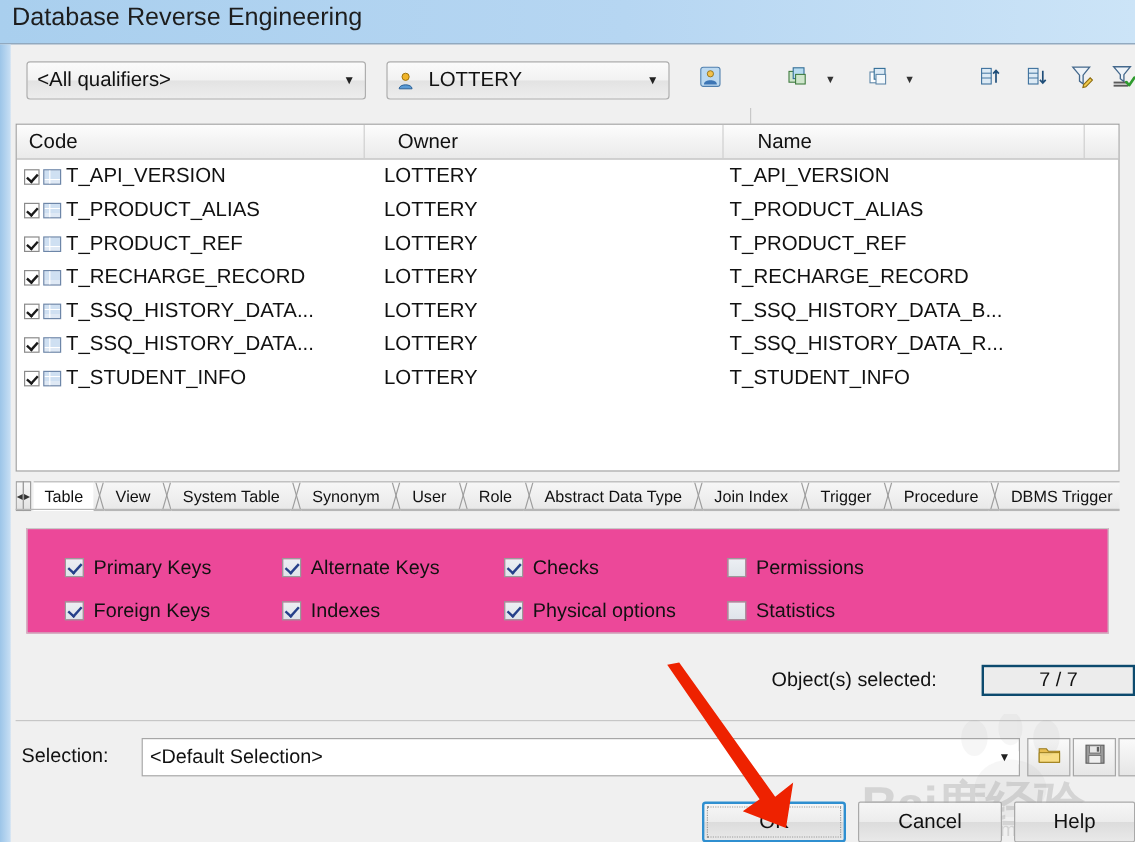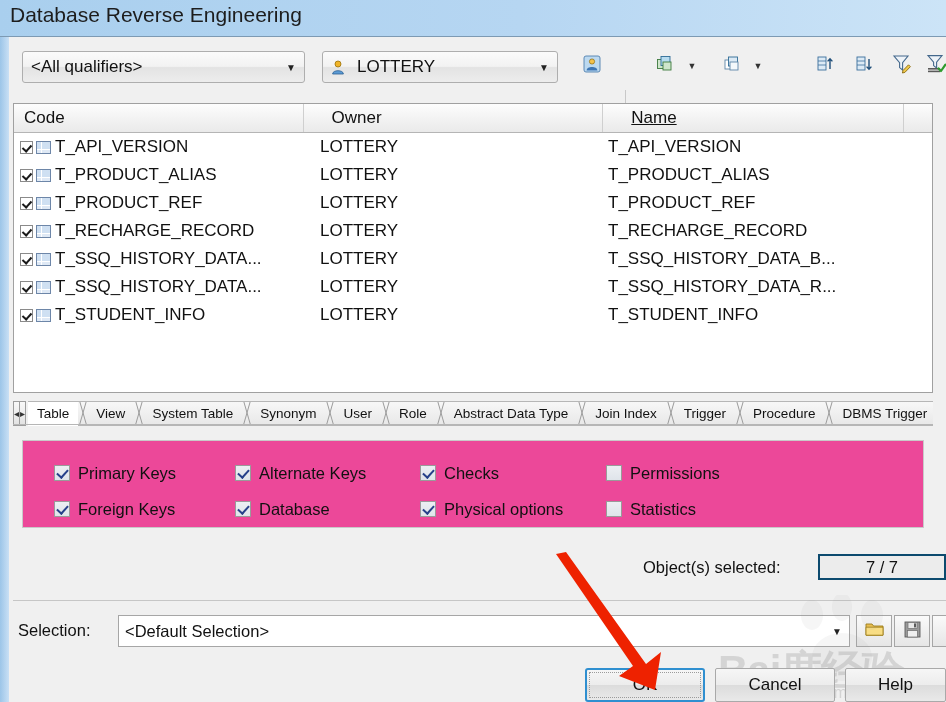--- a/index.html
+++ b/index.html
@@ -101,21 +101,21 @@
   }
   .hcell {
     font-size: 17px; color: #111;
     padding-left: 10px;
     display: flex; align-items: center;
     border-right: 1px solid #cfcfcf;
     overflow: hidden; white-space: nowrap;
   }
   .hcell.c-code { width: 296px; }
   .hcell.c-owner { width: 288px; }
-  .hcell.c-name { width: 289px; text-decoration: underline; }
+  .hcell.c-name { width: 289px; }
   .hcell.c-pad { flex: 1; border-right: none; }
 
   .row { display: flex; height: 28px; align-items: center; }
   .cell {
     font-size: 17px; color: #111;
     padding-left: 10px;
     white-space: nowrap; overflow: hidden;
     display: flex; align-items: center;
   }
   .cell.c-code { width: 296px; padding-left: 6px; }
@@ -582,21 +582,21 @@
         <span>Permissions</span>
       </div>
     </div>
     <div class="opt-row r2">
       <div class="opt o1">
         <span class="ck on"></span>
         <span>Foreign Keys</span>
       </div>
       <div class="opt o2">
         <span class="ck on"></span>
-        <span>Database</span>
+        <span>Indexes</span>
       </div>
       <div class="opt o3">
         <span class="ck on"></span>
         <span>Physical options</span>
       </div>
       <div class="opt o4">
         <span class="ck"></span>
         <span>Statistics</span>
       </div>
     </div>

